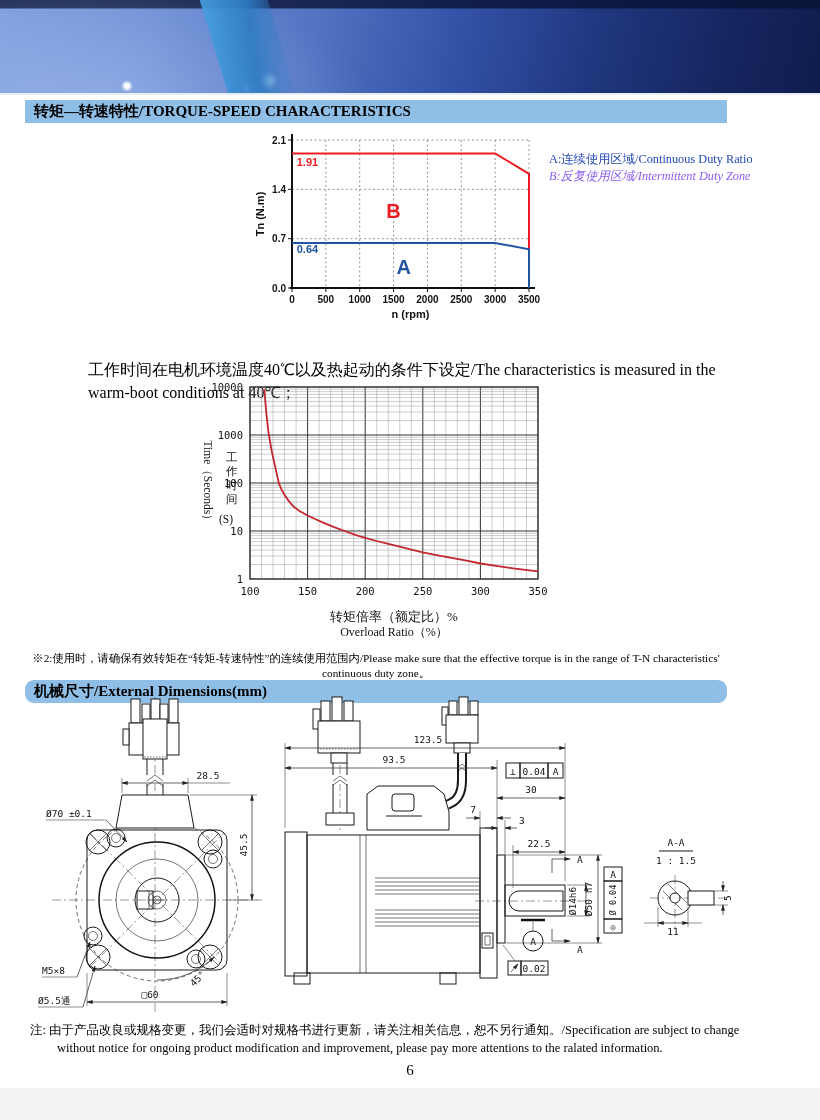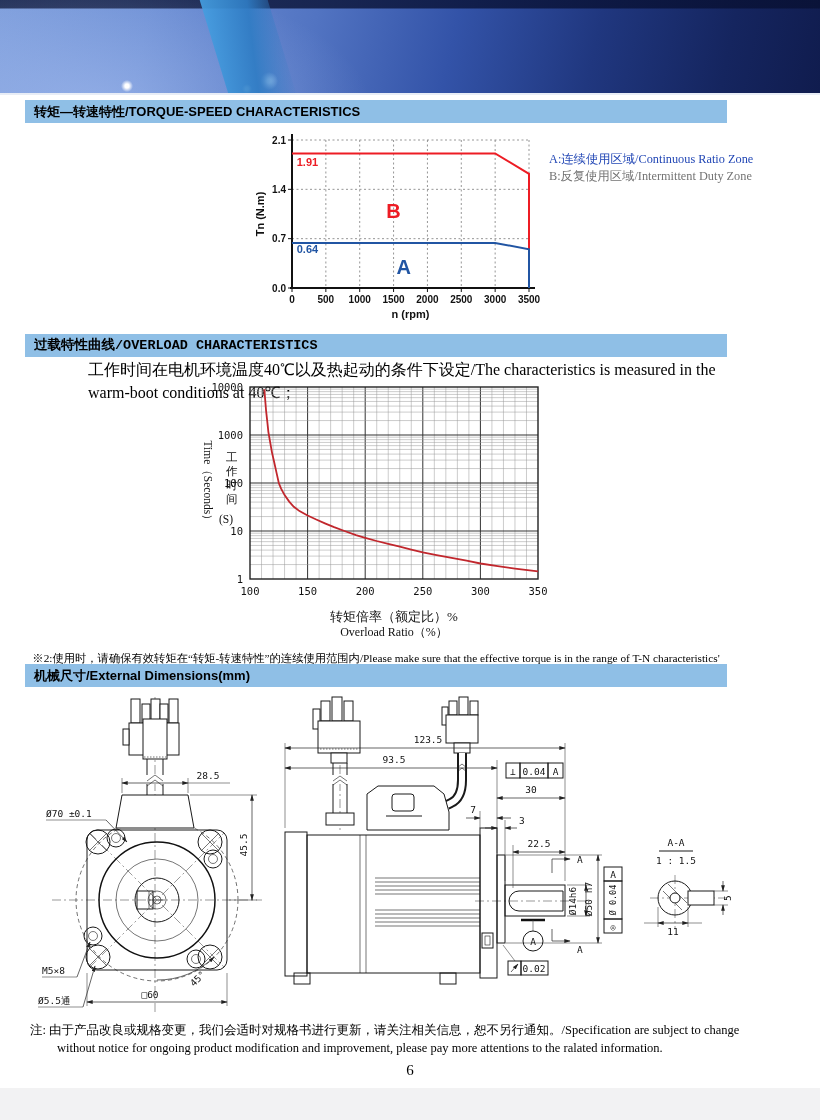--- a/index.html
+++ b/index.html
@@ -13,24 +13,24 @@
       radial-gradient(circle 5px at 247px 89px, #ffffff 0 1.5px, rgba(255,255,255,0) 5px),
       radial-gradient(circle 9px at 269px 81px, rgba(210,228,255,.9) 0 2px, rgba(210,228,255,0) 9px),
       radial-gradient(ellipse 420px 200px at 12% 118%, rgba(185,205,248,.45), rgba(185,205,248,0) 65%),
       linear-gradient(to bottom, rgba(8,16,50,.78) 0, rgba(8,16,50,.78) 8px, rgba(8,16,50,0) 9px),
       linear-gradient(102deg,#7e9edc 0%,#6e90d5 18%,#5274c2 38%,#3353a8 55%,#20377f 72%,#15255f 88%,#101c4e 100%);}
   .band{position:absolute;left:196px;top:-12px;width:68px;height:120px;
     transform:skewX(17deg);transform-origin:top left;opacity:.92;
     background:linear-gradient(100deg,#46a0e2 0%,#2f7cc4 55%,rgba(47,124,196,0) 100%);}
   
   .secbar{position:absolute;left:25px;width:702px;height:23px;background:#8fbfe6;
-    font-weight:bold;font-size:13px;line-height:23px;padding-left:9px;box-sizing:border-box;
-    font-family:Liberation Sans, sans-serif;white-space:nowrap;}
+    font-weight:bold;font-size:15px;line-height:23px;padding-left:9px;box-sizing:border-box;
+    font-family:Liberation Serif, serif;white-space:nowrap;}
   .mono{font-family:"Liberation Mono",monospace;font-size:13.5px;}
-  #h1{top:100px;} #h2{top:334px;} #h3{top:664px;}
+  #h1{top:100px;} #h2{top:334px;} #h3{top:680px;border-radius:9px;}
   
   #torqueChart{position:absolute;left:252px;top:130px;}
   #overloadChart{position:absolute;left:178px;top:379px;}
   .legend{position:absolute;left:549px;top:151px;font-size:12.3px;line-height:17px;
     font-family:"Liberation Serif",serif;white-space:nowrap;}
   .subtitle{position:absolute;left:88px;top:360px;width:650px;font-size:16px;
     font-family:"Liberation Serif",serif;}
   .fn{position:absolute;left:25px;width:702px;text-align:center;font-size:11.3px;
     font-family:"Liberation Serif",serif;}
   #fn1{top:636px;} #fn2{top:651px;}
@@ -112,25 +112,24 @@
         <text transform="rotate(-90 12 84)" x="12" y="84" text-anchor="middle" class="axb">Tn (N.m)</text>
         <polyline fill="none" stroke="#ed1c24" stroke-width="2" points="40,23.39047619047622 243.14285714285714,23.39047619047622 277,43.82857142857142 277,158"></polyline>
         <polyline fill="none" stroke="#2155a3" stroke-width="2" points="40,112.8952380952381 243.14285714285714,112.8952380952381 277,119.23809523809524 277,158"></polyline>
         <text x="44.74" y="36.076190476190476" fill="#ed1c24" font-size="11" text-anchor="start" class="ann">1.91</text>
         <text x="44.74" y="123.46666666666667" fill="#2155a3" font-size="11" text-anchor="start" class="ann">0.64</text>
         <text x="141.57142857142856" y="87.52380952380953" fill="#ed1c24" font-size="20" text-anchor="middle" class="ann">B</text>
         <text x="151.72857142857143" y="143.9047619047619" fill="#2155a3" font-size="20" text-anchor="middle" class="ann">A</text>
       </svg></div>
 
   <div class="legend">
-    <div style="color: rgb(34, 71, 181);">A:连续使用区域/Continuous Ratio Zone</div>
-    <div style="color: #737373;">B:反复使用区域/Intermittent Duty Zone</div>
+    <div style="color: rgb(34, 71, 181);">A:连续使用区域/Continuous Duty Ratio</div>
+    <div style="color: #8b5cf6; font-style: italic;">B:反复使用区域/Intermittent Duty Zone</div>
   </div>
 
-  <div class="secbar mono" id="h2">过载特性曲线/OVERLOAD CHARACTERISTICS</div>
 
   <div class="subtitle">工作时间在电机环境温度40℃以及热起动的条件下设定/The characteristics is measured in the warm-boot conditions at 40℃；</div>
 
   <div id="overloadChart"><svg width="402" height="264" viewBox="0 0 402 264">
         <line x1="83.52" y1="8" x2="83.52" y2="200" stroke="#999" stroke-width="0.5"></line>
         <line x1="95.03999999999999" y1="8" x2="95.03999999999999" y2="200" stroke="#999" stroke-width="0.5"></line>
         <line x1="106.56" y1="8" x2="106.56" y2="200" stroke="#999" stroke-width="0.5"></line>
         <line x1="118.08" y1="8" x2="118.08" y2="200" stroke="#999" stroke-width="0.5"></line>
         <line x1="141.12" y1="8" x2="141.12" y2="200" stroke="#999" stroke-width="0.5"></line>
         <line x1="152.64000000000001" y1="8" x2="152.64000000000001" y2="200" stroke="#999" stroke-width="0.5"></line>

